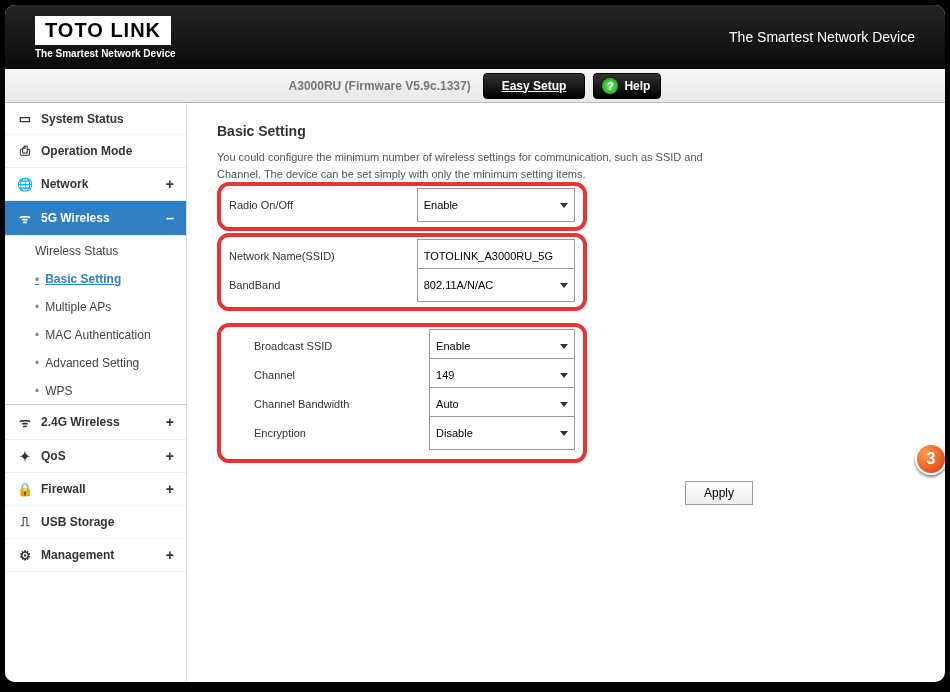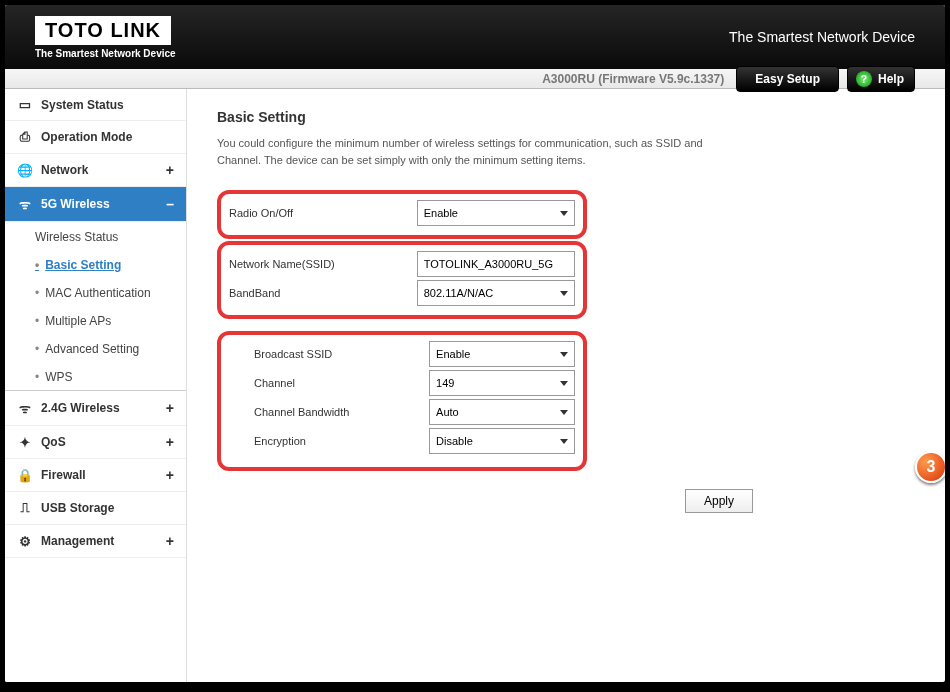--- a/index.html
+++ b/index.html
@@ -1,31 +1,31 @@
 <!DOCTYPE html>
 <html><head>
 <meta charset="utf-8">
 <style>
   * { box-sizing: border-box; margin: 0; padding: 0; }
   body { font-family: Arial, sans-serif; background: #e8e8e8; }
   .outer { background: #000; padding: 5px 5px 10px 5px; width: 950px; height: 692px; }
-  .page { background: #fff; width: 100%; height: 100%; border-radius: 2px; overflow: hidden; display: flex; flex-direction: column; }
+  .page { background: #fff; width: 100%; height: 100%; border-radius: 10px; overflow: hidden; display: flex; flex-direction: column; }
   
   
   .header { background: linear-gradient(#252525, #0a0a0a); height: 64px; display: flex; align-items: center; justify-content: space-between; padding: 0 30px; }
   .logo-block { display: flex; flex-direction: column; }
   .logo { background: #fff; color: #000; font-weight: 900; font-size: 20px; padding: 3px 10px; letter-spacing: 1px; display: inline-block; width: fit-content; }
   .logo-sub { color: #fff; font-size: 10px; margin-top: 3px; font-weight: bold; }
   .header-right { color: #fff; font-size: 14px; }
   
   
-  .infobar { background: linear-gradient(#f6f6f6, #e8e8e8); height: 20px; border-bottom: 1px solid #bbb; display: flex; align-items: center; justify-content: flex-end; padding: 0 30px; gap: 12px; }
+  .infobar { background: linear-gradient(#f6f6f6, #e8e8e8); height: 34px; border-bottom: 1px solid #bbb; display: flex; align-items: center; justify-content: center; padding: 0 30px; gap: 12px; }
   .fw-text { color: #777; font-size: 12px; font-weight: bold; }
   .infobar-right { display: flex; gap: 8px; }
-  .btn-easy { background: linear-gradient(#333, #000); color: #fff; border: 1px solid #000; border-radius: 4px; padding: 4px 18px; font-size: 12px; font-weight: bold; cursor: pointer; }
+  .btn-easy { background: linear-gradient(#333, #000); color: #fff; border: 1px solid #000; border-radius: 4px; padding: 4px 18px; font-size: 12px; font-weight: bold; cursor: pointer; text-decoration: underline; }
   .btn-help { background: linear-gradient(#333, #000); color: #fff; border: 1px solid #000; border-radius: 4px; padding: 4px 10px 4px 8px; font-size: 12px; font-weight: bold; cursor: pointer; display: flex; align-items: center; gap: 6px; }
   .help-ico { width: 16px; height: 16px; border-radius: 50%; background: radial-gradient(#5fe05f 20%, #0a8a0a); display: flex; align-items: center; justify-content: center; color: #fff; font-size: 11px; font-weight: bold; }
   
   
   .bodywrap { flex: 1; display: flex; overflow: hidden; }
   
   
   .sidebar { width: 182px; border-right: 1px solid #ddd; background: #fff; }
   .nav-item { display: flex; align-items: center; padding: 8px 12px; font-size: 12px; font-weight: bold; color: #333; border-bottom: 1px solid #eee; cursor: pointer; position: relative; }
   .nav-item .ico { width: 16px; margin-right: 8px; font-size: 13px; color: #333; text-align: center; }
@@ -33,25 +33,25 @@
   .nav-item.sep { border-top: 1px solid #ccc; }
   .nav-item.active { background: #2f7fc4; color: #fff; }
   .nav-item.active .ico, .nav-item.active .exp { color: #fff; }
   .sub-item { padding: 8px 12px 6px 30px; font-size: 12px; color: #444; cursor: pointer; }
   .sub-item.link { color: #2f7fc4; text-decoration: underline; font-weight: bold; }
   .sub-item .dot::before { content: '\2022'; margin-right: 6px; color: #888; }
   
   
   .content { flex: 1; padding: 20px 30px; position: relative; overflow: auto; }
   .page-title { font-size: 14px; font-weight: bold; color: #333; margin-bottom: 10px; }
-  .page-desc { font-size: 11px; color: #555; margin-bottom: 22px; max-width: 520px; line-height: 1.5; }
+  .page-desc { font-size: 11px; color: #555; max-width: 520px; line-height: 1.5; }
   
   .form-row { display: flex; align-items: center; height: 26px; margin-bottom: 3px; gap: 40px; }
   .form-label { width: 170px; font-size: 11px; color: #333; }
-  .form-ctrl { width: 180px; height: 26px; border: 1px solid #999; background: #fff; font-size: 11px; padding: 2px 6px; display: flex; align-items: center; justify-content: space-between; cursor: pointer; }
+  .form-ctrl { width: 180px; height: 34px; border: 1px solid #999; background: #fff; font-size: 11px; padding: 2px 6px; display: flex; align-items: center; justify-content: space-between; cursor: pointer; }
   .form-ctrl .caret { width: 0; height: 0; border-left: 4px solid transparent; border-right: 4px solid transparent; border-top: 5px solid #333; }
   input.form-ctrl { cursor: text; }
   
   
   .anno-box { border: 4px solid #e63535; border-radius: 12px; padding: 6px 8px; position: relative; }
   .anno-box.g1 { margin-bottom: 0px; width: 370px; }
   .anno-box.g2 { margin-top: 2px; margin-bottom: 12px; width: 370px; }
   .anno-box.g3 { margin-top: 2px; width: 370px; padding-bottom: 10px; padding-left: 33px; }
   
   .badge { position: absolute; width: 32px; height: 32px; border-radius: 50%; background: radial-gradient(circle at 30% 30%, #ff9a4d, #e6531f 70%, #b03010); border: 2px solid #fff; box-shadow: 0 2px 3px rgba(0,0,0,0.5); display: flex; align-items: center; justify-content: center; color: #fff; font-weight: bold; font-size: 16px; z-index: 10; }
@@ -102,22 +102,22 @@
           <span>Network</span>
           <span class="exp">+</span>
         </div>
         <div class="nav-item active">
           <span class="ico">ᯤ</span>
           <span>5G Wireless</span>
           <span class="exp">–</span>
         </div>
         <div class="sub-item"><span>Wireless Status</span></div>
         <div class="sub-item link"><span class="dot"></span><span>Basic Setting</span></div>
+        <div class="sub-item"><span class="dot"></span><span>Multiple APs</span></div>
         <div class="sub-item"><span class="dot"></span><span>MAC Authentication</span></div>
-        <div class="sub-item"><span class="dot"></span><span>Multiple APs</span></div>
         <div class="sub-item"><span class="dot"></span><span>Advanced Setting</span></div>
         <div class="sub-item"><span class="dot"></span><span>WPS</span></div>
 
         <div class="nav-item sep">
           <span class="ico">ᯤ</span>
           <span>2.4G Wireless</span>
           <span class="exp">+</span>
         </div>
         <div class="nav-item">
           <span class="ico">✦</span>

